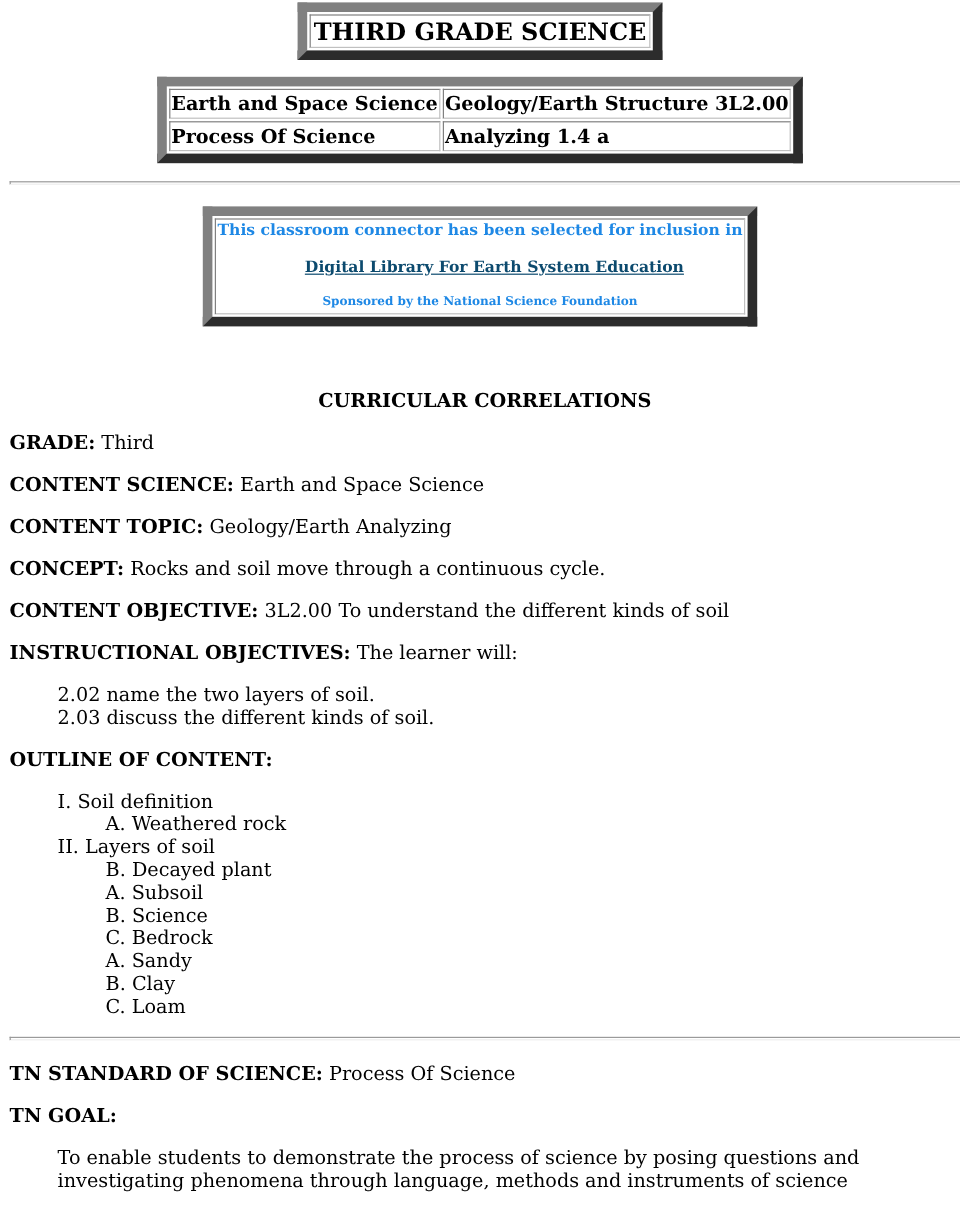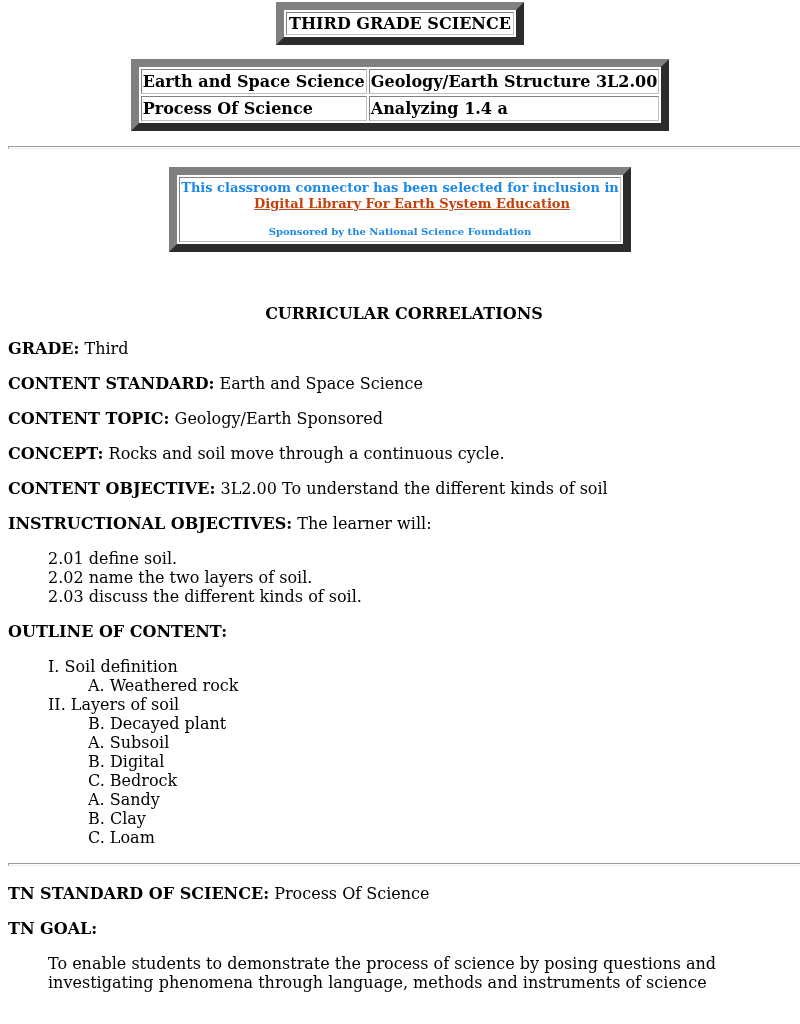--- a/index.html
+++ b/index.html
@@ -20,35 +20,35 @@
   }
   .outset td {
     border: 1px solid;
     border-color: #808080 #c0c0c0 #c0c0c0 #808080;
     padding: 1px 1px;
     font-weight: bold;
     text-align: left;
     white-space: nowrap;
   }
   .title-table { margin-top: 0px; }
-  .title-table td { font-size: 16px; padding: 1px 2px; }
+  .title-table td { font-size: 20px; padding: 1px 2px; }
   .info-table { margin-top: 14px; }
   .info-table td { font-size: 16px; line-height: 21px; }
   hr.rule {
     border: none; border-top: 1px solid #9a9a9a; border-left: 1px solid #9a9a9a;
     border-bottom: 1px solid #eee;
     height: 1px; margin: 0; width: 792px;
   }
   .dlese { margin-top: 0px; }
   .dlese td {
     text-align: center; font-weight: bold; color: #1e88e5;
     padding: 2px 1px; font-size: 13px;
   }
   .dlese .line1 { font-size: 13px; display:block; line-height: 16px; }
-  .dlese a { color: #c2410c; text-decoration: underline; font-size: 13px; display:block; line-height: 16px; padding-left: 24px;}
+  .dlese a { color: #0c4a6e; text-decoration: underline; font-size: 13px; display:block; margin-top: 15px; line-height: 16px; padding-left: 24px;}
   .dlese .line3 { font-size: 10px; display:block; margin-top: 13px; line-height: 14px; }
   .row { margin: 0; line-height: 19px; }
   .row b { font-weight: bold; }
   .indent { padding-left: 40px; }
   .indent2 { padding-left: 80px; }
   .ln { line-height: 19px; }
 </style>
 </head>
 <body>
 
@@ -91,48 +91,47 @@
         </tr>
   </tbody></table>
 </div>
 
 <div style="height:52px"></div>
 <div class="center row" style="font-weight:bold; margin-left:0px;">CURRICULAR CORRELATIONS</div>
 
 <div style="height:16px"></div>
 <div class="row"><b>GRADE:</b> <span>Third</span></div>
 <div style="height:16px"></div>
-<div class="row"><b>CONTENT STANDARD:</b> <span>Earth and Space Science</span></div>
+<div class="row"><b>CONTENT SCIENCE:</b> <span>Earth and Space Science</span></div>
 <div style="height:16px"></div>
-<div class="row"><b>CONTENT TOPIC:</b> <span>Geology/Earth Sponsored</span></div>
+<div class="row"><b>CONTENT TOPIC:</b> <span>Geology/Earth Analyzing</span></div>
 <div style="height:16px"></div>
 <div class="row"><b>CONCEPT:</b> <span>Rocks and soil move through a continuous cycle.</span></div>
 <div style="height:16px"></div>
 <div class="row"><b>CONTENT OBJECTIVE:</b> <span>3L2.00 To understand the different kinds of soil</span></div>
 <div style="height:16px"></div>
 <div class="row"><b>INSTRUCTIONAL OBJECTIVES:</b> <span>The learner will:</span></div>
 
 <div style="height:16px"></div>
 <div class="indent">
-  <div class="ln">2.01 define soil.</div>
   <div class="ln">2.02 name the two layers of soil.</div>
   <div class="ln">2.03 discuss the different kinds of soil.</div>
 </div>
 
 <div style="height:16px"></div>
 <div class="row"><b>OUTLINE OF CONTENT:</b></div>
 
 <div style="height:16px"></div>
 <div>
   <div class="ln indent">I. Soil definition</div>
   <div class="ln indent2">A. Weathered rock</div>
   <div class="ln indent">II. Layers of soil</div>
   <div class="ln indent2">B. Decayed plant</div>
   <div class="ln indent2">A. Subsoil</div>
-  <div class="ln indent2">B. Digital</div>
+  <div class="ln indent2">B. Science</div>
   <div class="ln indent2">C. Bedrock</div>
   <div class="ln indent2">A. Sandy</div>
   <div class="ln indent2">B. Clay</div>
   <div class="ln indent2">C. Loam</div>
 </div>
 
 <div style="height:16px"></div>
 <hr class="rule">
 <div style="height:18px"></div>
 

